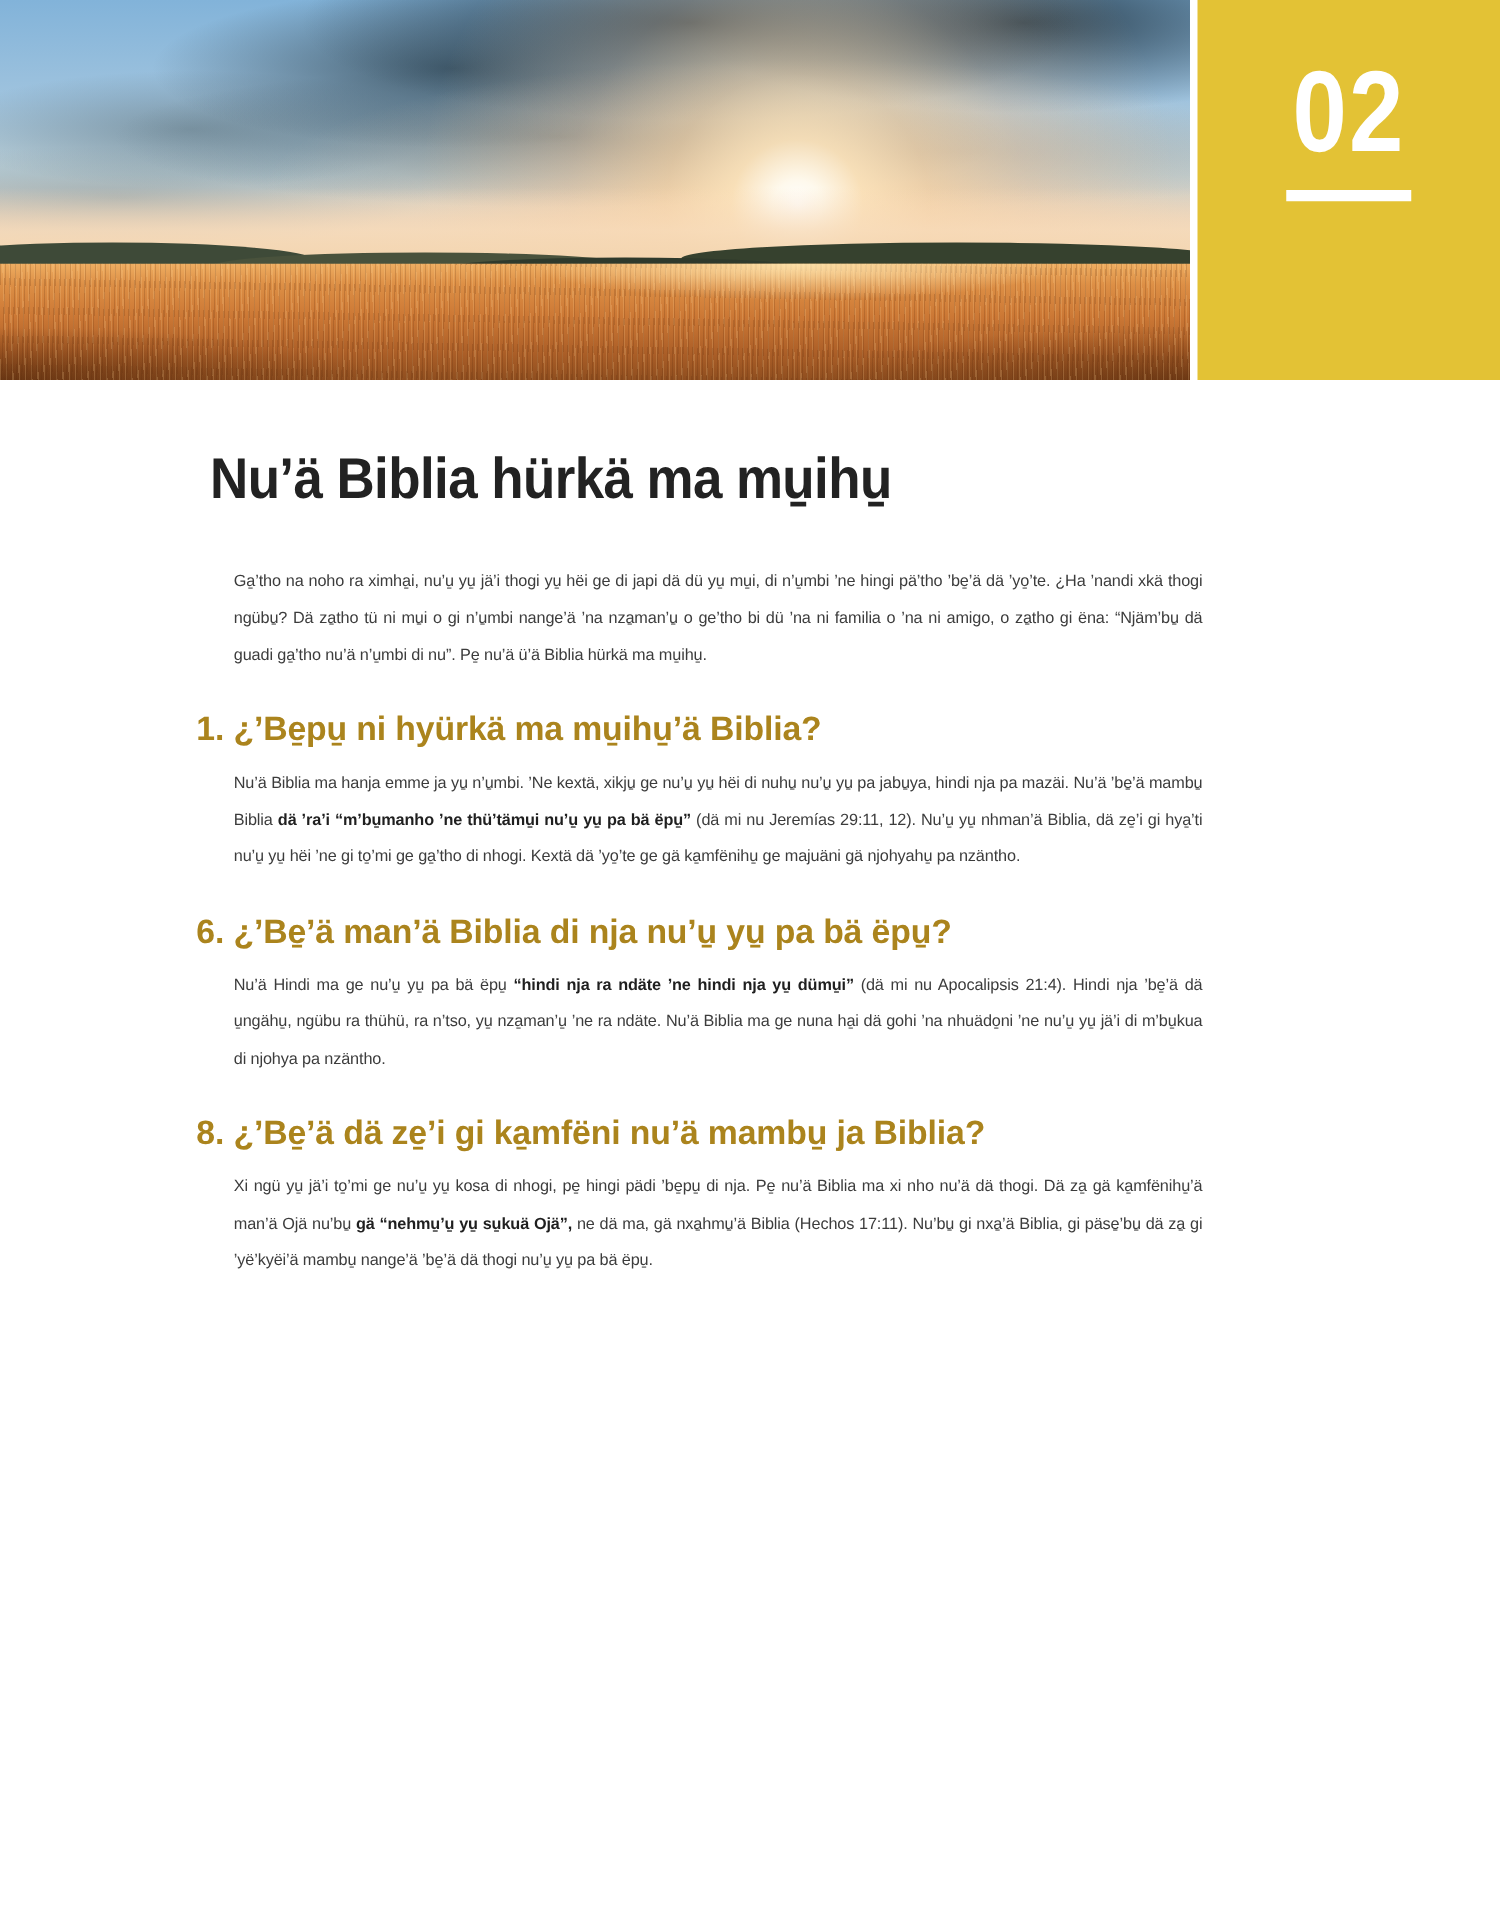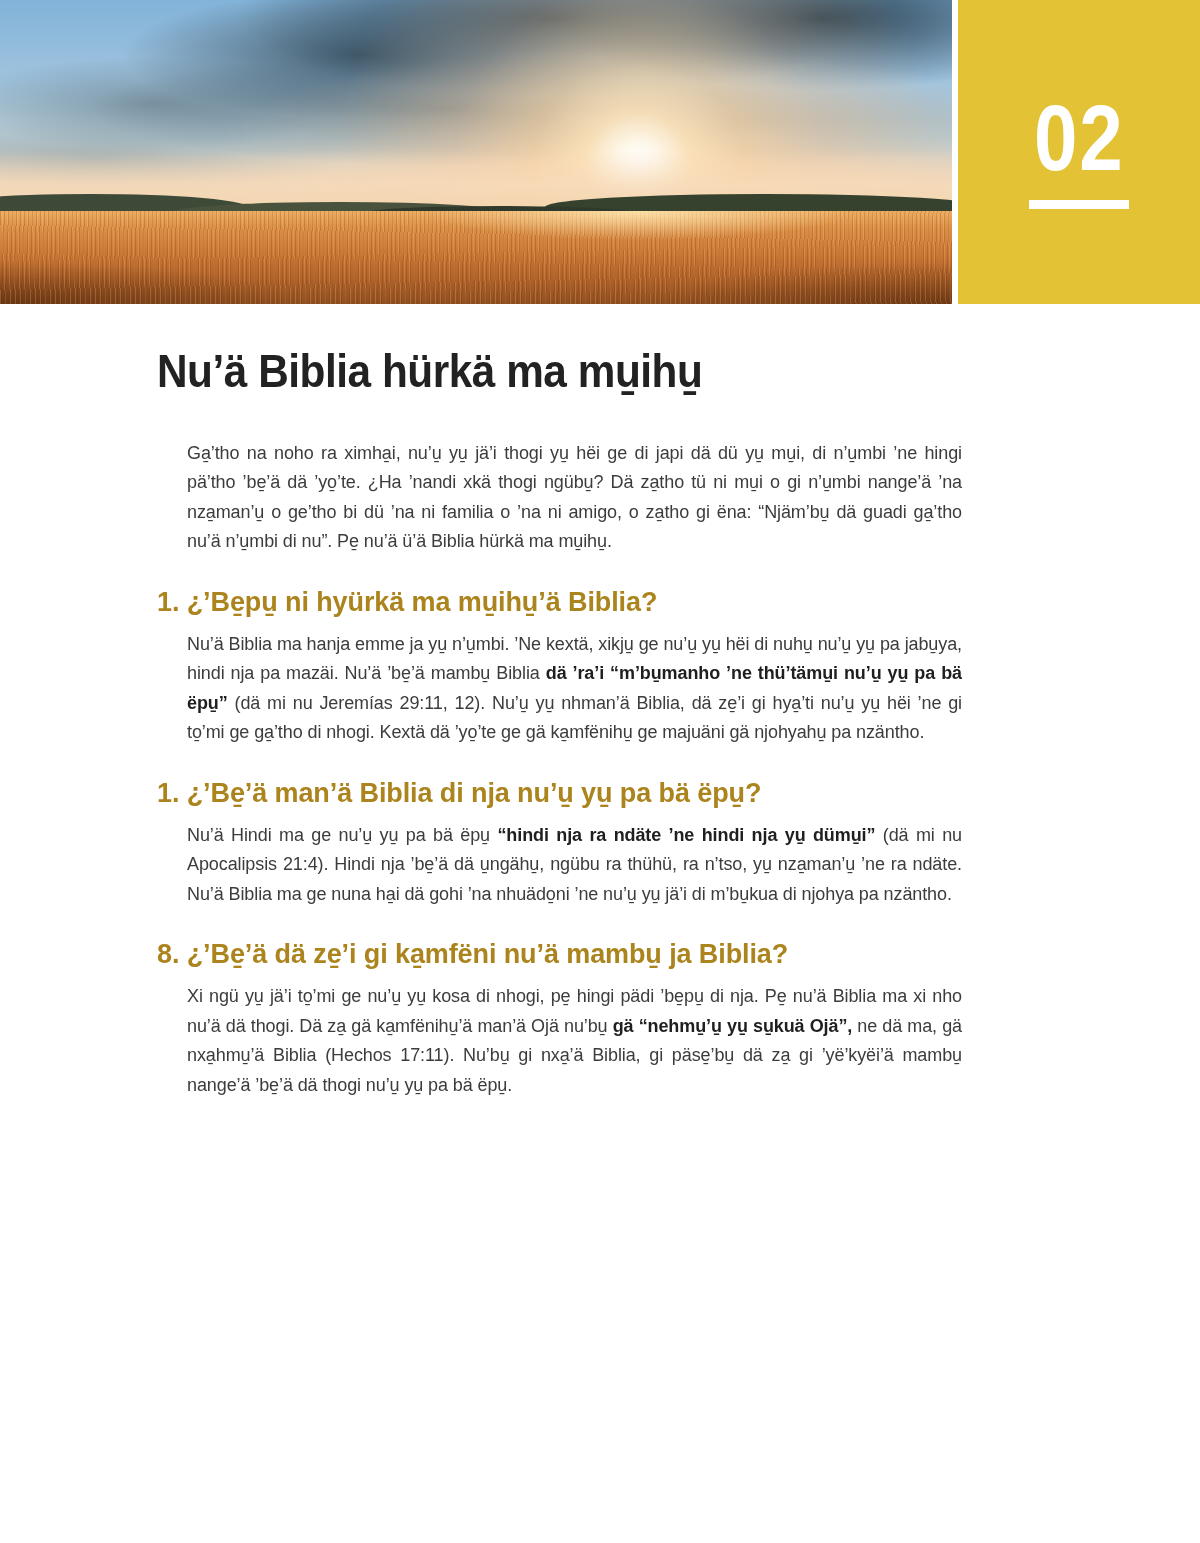--- a/index.html
+++ b/index.html
@@ -65,45 +65,45 @@
       radial-gradient(45% 65% at 100% 100%, rgba(58,24,4,0.40), rgba(58,24,4,0) 70%),
       linear-gradient(to bottom, #eead61 0%, #dd8f45 18%, #cc7835 45%, #ae6028 75%, #8f4e1f 100%);
   }
 
   
   .chapter-badge {
     position: absolute; left: 958px; top: 0;
     width: 242px; height: 304px;
     background: var(--badge-yellow, #e3c235);
     display: flex; flex-direction: column; align-items: center;
-    padding-top: 92px; box-sizing: border-box;
+    padding-top: 44px; box-sizing: border-box;
   }
   .chapter-number {
     font-size: 92px; line-height: 1; font-weight: bold;
     color: #ffffff; letter-spacing: 2px;
     transform: scaleX(0.85); transform-origin: center top;
   }
   .chapter-underline {
     width: 100px; height: 9px; background: #ffffff; margin-top: 16px;
   }
 
   
   .content {
     position: absolute; left: 157px; top: 346px; width: 806px;
   }
   .title {
-    margin: 0; color: #222222;
+    margin: 11px; color: #222222;
     font-size: 46px; line-height: 1.1; font-weight: bold;
     letter-spacing: -0.5px; white-space: nowrap;
   }
   .title-inner { display: inline-block; transform: scaleX(0.92); transform-origin: left center; }
   .para {
     margin: 11px 0 0 30px; width: 775px; box-sizing: border-box;
     text-align: justify;
-    font-size: 18px; line-height: 29.5px; letter-spacing: -0.1px;
+    font-size: 13px; line-height: 29.5px; letter-spacing: -0.1px;
     color: #3c3c3c;
   }
   .intro { margin-top: 42px; }
   .question {
     margin: 30px 0 12px 0;
     color: var(--heading-gold, #ab841d);
     font-size: 27px; line-height: 1.15; font-weight: bold;
     letter-spacing: -0.1px;
   }
   .para .b { font-weight: bold; color: #1f1f1f; }
@@ -134,21 +134,21 @@
     <h1 class="title"><span class="title-inner">Nu’ä Biblia hürkä ma mu̱ihu̱</span></h1>
 
     <p class="para intro">Ga̱’tho na noho ra ximha̱i, nu’u̱ yu̱ jä’i thogi yu̱ hëi ge di japi dä dü yu̱ mu̱i, di n’u̱mbi ’ne hingi pä’tho ’be̱’ä dä ’yo̱’te. ¿Ha ’nandi xkä thogi ngübu̱? Dä za̱tho tü ni mu̱i o gi n’u̱mbi nange’ä ’na nza̱man’u̱ o ge’tho bi dü ’na ni familia o ’na ni amigo, o za̱tho gi ëna: “Njäm’bu̱ dä guadi ga̱’tho nu’ä n’u̱mbi di nu”. Pe̱ nu’ä ü’ä Biblia hürkä ma mu̱ihu̱.</p>
 
     <div class="section">
       <h2 class="question">1. ¿’Be̱pu̱ ni hyürkä ma mu̱ihu̱’ä Biblia?</h2>
       <p class="para"><span>Nu’ä Biblia ma hanja emme ja yu̱ n’u̱mbi. ’Ne kextä, xikju̱ ge nu’u̱ yu̱ hëi di nuhu̱ nu’u̱ yu̱ pa jabu̱ya, hindi nja pa mazäi. Nu’ä ’be̱’ä mambu̱ Biblia </span><span class="b">dä ’ra’i “m’bu̱manho ’ne thü’tämu̱i nu’u̱ yu̱ pa bä ëpu̱”</span><span> (dä mi nu Jeremías 29:11, 12). Nu’u̱ yu̱ nhman’ä Biblia, dä ze̱’i gi hya̱’ti nu’u̱ yu̱ hëi ’ne gi to̱’mi ge ga̱’tho di nhogi. Kextä dä ’yo̱’te ge gä ka̱mfënihu̱ ge majuäni gä njohyahu̱ pa nzäntho.</span></p>
     </div>
 
     <div class="section">
-      <h2 class="question">1. ¿’Be̱’ä man’ä Biblia di nja nu’u̱ yu̱ pa bä ëpu̱?</h2>
+      <h2 class="question">6. ¿’Be̱’ä man’ä Biblia di nja nu’u̱ yu̱ pa bä ëpu̱?</h2>
       <p class="para"><span>Nu’ä Hindi ma ge nu’u̱ yu̱ pa bä ëpu̱ </span><span class="b">“hindi nja ra ndäte ’ne hindi nja yu̱ dümu̱i”</span><span> (dä mi nu Apocalipsis 21:4). Hindi nja ’be̱’ä dä u̱ngähu̱, ngübu ra thühü, ra n’tso, yu̱ nza̱man’u̱ ’ne ra ndäte. Nu’ä Biblia ma ge nuna ha̱i dä gohi ’na nhuädo̱ni ’ne nu’u̱ yu̱ jä’i di m’bu̱kua di njohya pa nzäntho.</span></p>
     </div>
 
     <div class="section">
       <h2 class="question">8. ¿’Be̱’ä dä ze̱’i gi ka̱mfëni nu’ä mambu̱ ja Biblia?</h2>
       <p class="para"><span>Xi ngü yu̱ jä’i to̱’mi ge nu’u̱ yu̱ kosa di nhogi, pe̱ hingi pädi ’be̱pu̱ di nja. Pe̱ nu’ä Biblia ma xi nho nu’ä dä thogi. Dä za̱ gä ka̱mfënihu̱’ä man’ä Ojä nu’bu̱ </span><span class="b">gä “nehmu̱’u̱ yu̱ su̱kuä Ojä”,</span><span> ne dä ma, gä nxa̱hmu̱’ä Biblia (Hechos 17:11). Nu’bu̱ gi nxa̱’ä Biblia, gi päse̱’bu̱ dä za̱ gi ’yë’kyëi’ä mambu̱ nange’ä ’be̱’ä dä thogi nu’u̱ yu̱ pa bä ëpu̱.</span></p>
     </div>
   </div>
 
 </div>

